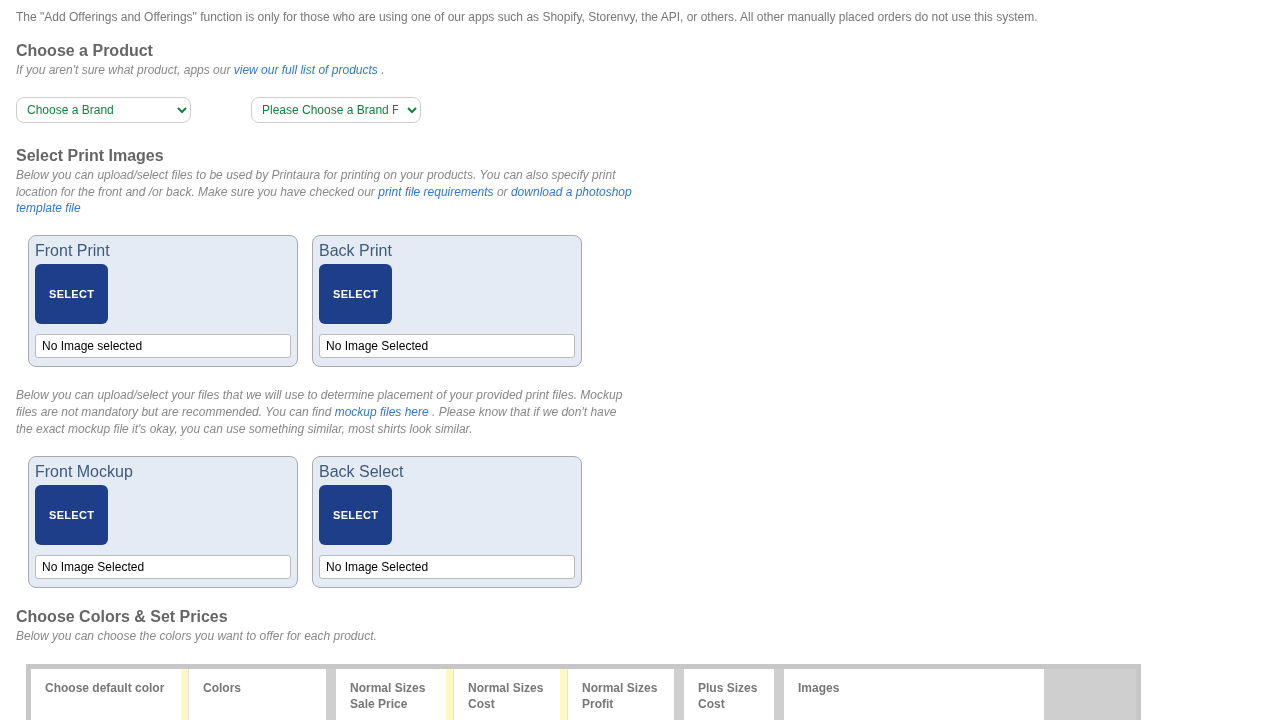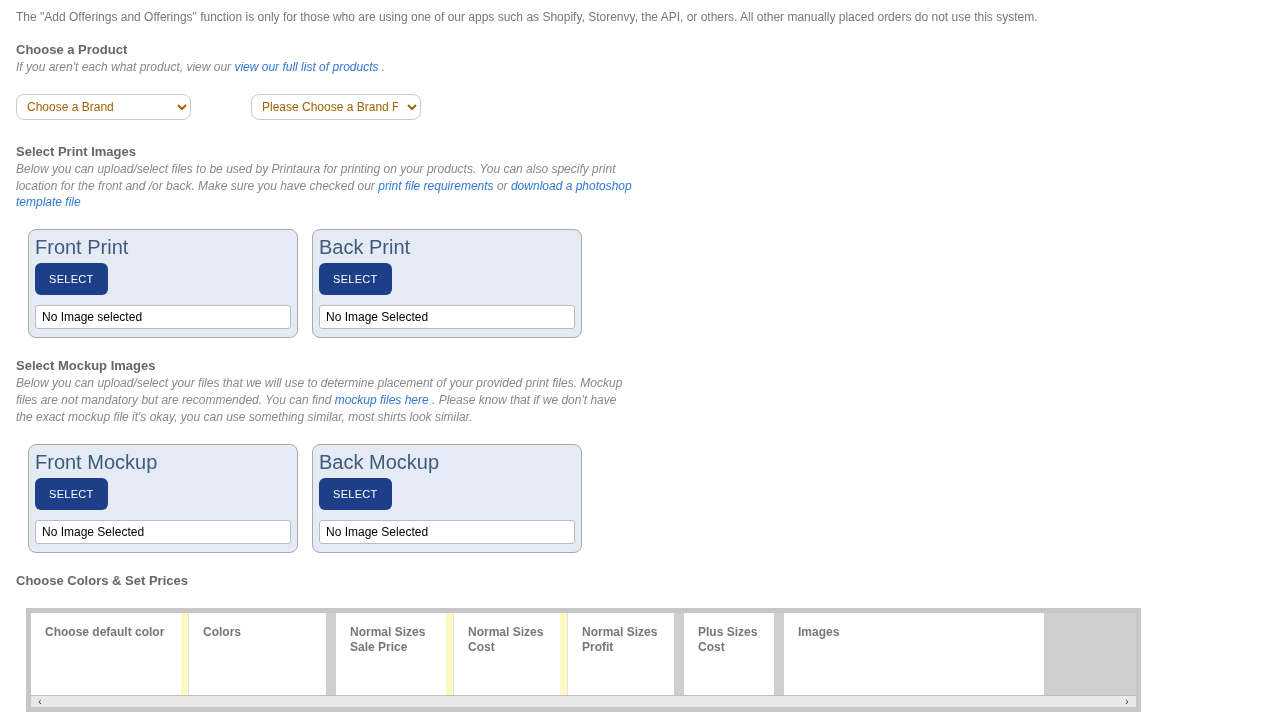--- a/index.html
+++ b/index.html
@@ -11,62 +11,62 @@
     padding: 10px 16px;
   }
   a { color: #3277d4; text-decoration: none; }
 
   .intro { margin-bottom: 18px; }
 
   .section-title {
     font-weight: bold;
     color: #666;
     margin-bottom: 2px;
-    font-size: 13px;
+    font-size: 16px;
   }
   .section-sub {
     font-style: italic;
     color: #888;
     line-height: 1.4;
     max-width: 620px;
   }
 
   .selects-row { display: flex; gap: 60px; margin: 18px 0 24px 0; }
   select.brand {
     width: 175px;
     font-size: 12px;
-    color: #a16207;
+    color: #15803d;
     border: 1px solid #ccc;
     border-radius: 8px;
     padding: 4px 6px;
     background: #fff;
   }
   select.brand.wide { width: 170px; }
 
   .panels { display: flex; gap: 14px; margin-top: 18px; margin-bottom: 20px; padding-left: 12px; }
   .panel {
     width: 270px;
     border: 1.5px solid #aaa;
     border-radius: 8px;
     background: #e4ebf5;
     padding: 6px 6px 8px 6px;
   }
   .panel-title {
-    font-size: 20px;
+    font-size: 16px;
     color: #3f5a7c;
     margin-bottom: 4px;
   }
   .select-btn {
     background: #1d3f8a;
     color: #fff;
-    font-weight: normal;
+    font-weight: bold;
     font-size: 11px;
     border: none;
     border-radius: 6px;
-    padding: 10px 14px;
+    padding: 24px 14px;
     cursor: pointer;
     letter-spacing: 0.3px;
   }
   .panel-input {
     margin-top: 10px;
     width: 100%;
     border: 1px solid #bbb;
     border-radius: 3px;
     font-size: 12px;
     padding: 4px 6px;
@@ -124,21 +124,21 @@
   }
 </style>
 </head>
 <body>
 
 <div class="intro">The "Add Offerings and Offerings" function is only for those who are using one of our apps such as Shopify, Storenvy, the API, or others. All other manually placed orders do not use this system.</div>
 
 <div>
   <div class="section-title">Choose a Product</div>
   <div class="section-sub">
-    <span>If you aren't each what product, view our </span><a href="#">view our full list of products</a><span> .</span>
+    <span>If you aren't sure what product, apps our </span><a href="#">view our full list of products</a><span> .</span>
   </div>
 </div>
 
 <div class="selects-row">
   <select class="brand">
     <option>Choose a Brand</option>
   </select>
   <select class="brand wide">
     <option>Please Choose a Brand First</option>
   </select>
@@ -158,41 +158,41 @@
     <input class="panel-input" readonly="" value="No Image selected" style="">
   </div>
   <div class="panel">
     <div class="panel-title">Back Print</div>
     <button class="select-btn">SELECT</button>
     <input class="panel-input" readonly="" value="No Image Selected" style="">
   </div>
 </div>
 
 <div>
-  <div class="section-title">Select Mockup Images</div>
   <div class="section-sub">
     <span>Below you can upload/select your files that we will use to determine placement of your provided print files. Mockup files are not mandatory but are recommended. You can find </span><a href="#">mockup files here</a><span> . Please know that if we don't have the exact mockup file it's okay, you can use something similar, most shirts look similar.</span>
   </div>
 </div>
 
 <div class="panels">
   <div class="panel">
     <div class="panel-title">Front Mockup</div>
     <button class="select-btn">SELECT</button>
     <input class="panel-input" readonly="" value="No Image Selected" style="">
   </div>
   <div class="panel">
-    <div class="panel-title">Back Mockup</div>
+    <div class="panel-title">Back Select</div>
     <button class="select-btn">SELECT</button>
     <input class="panel-input" readonly="" value="No Image Selected" style="">
   </div>
 </div>
 
 <div style="">
   <div class="section-title">Choose Colors &amp; Set Prices</div>
+  <div class="section-sub">Below you can choose the colors you want to offer for each product.</div>
 </div>
 
 <div class="table-wrap">
   <div class="table-inner">
     <div class="group">
       <div class="cell" style="width:150px">Choose default color</div>
       <div class="cell" style="width:138px">Colors</div>
     </div>
     <div class="group">
       <div class="cell" style="width:110px">Normal Sizes Sale Price</div>

